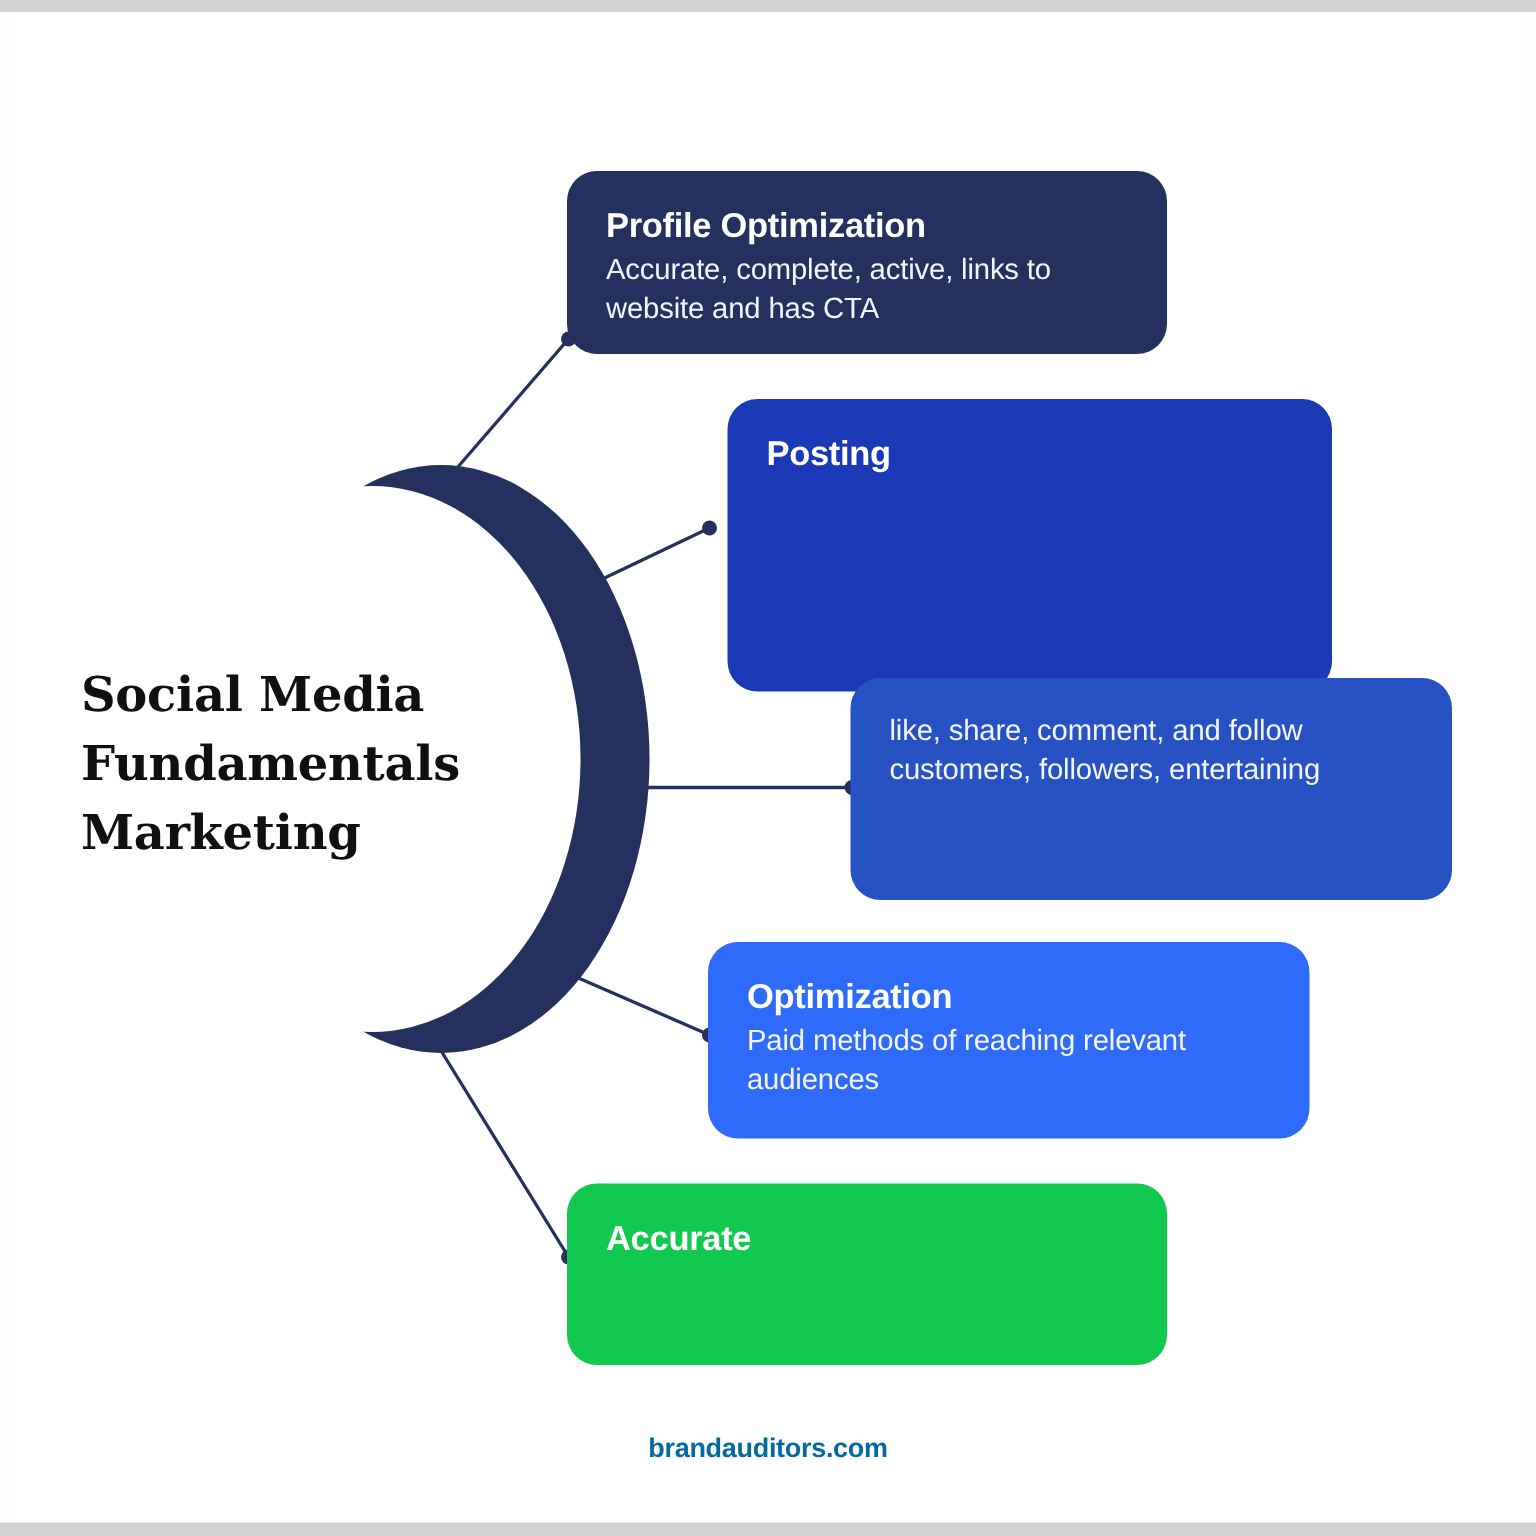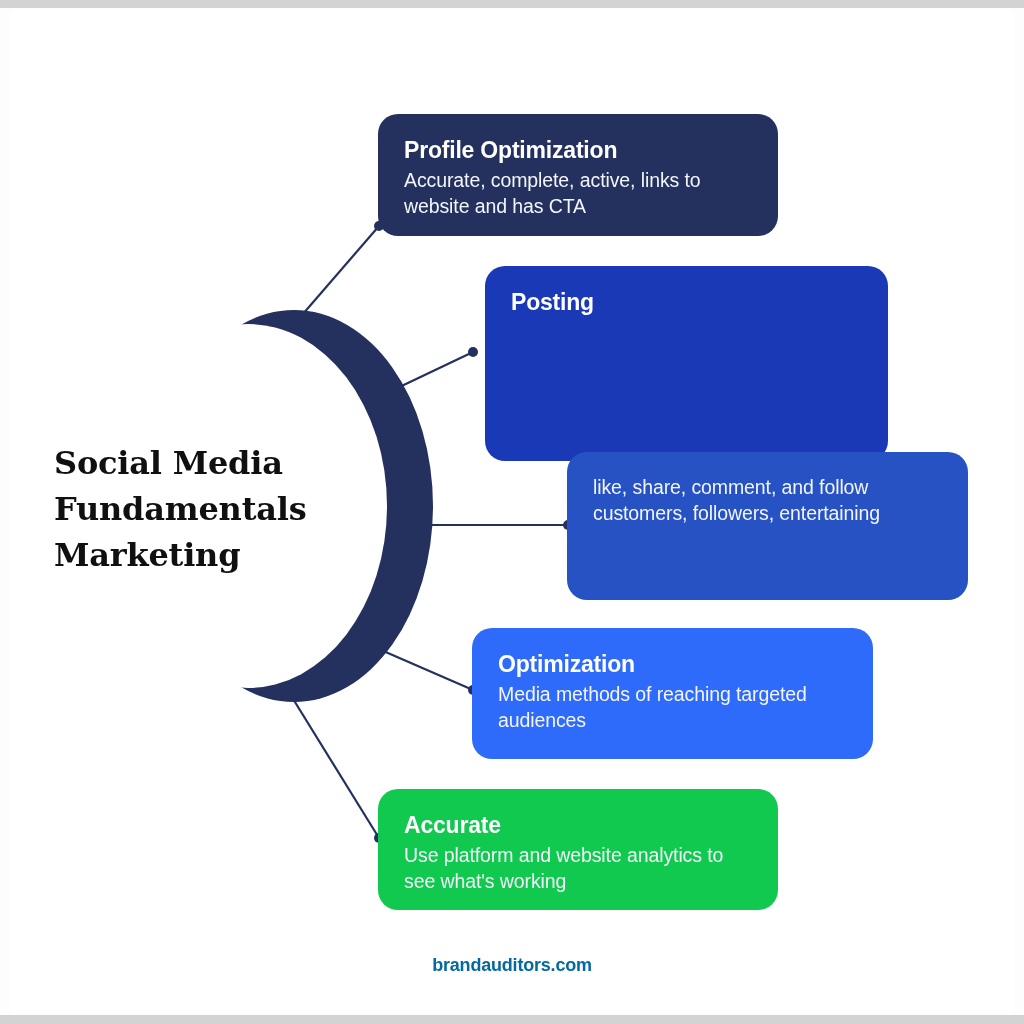--- a/index.html
+++ b/index.html
@@ -174,22 +174,21 @@
   <div class="card" id="card-1" style="background: rgb(25, 57, 183);">
     <h3>Posting</h3>
   </div>
 
   <div class="card" id="card-2" style="background: rgb(39, 82, 196);">
     <p>like, share, comment, and follow customers, followers, entertaining</p>
   </div>
 
   <div class="card" id="card-3" style="background: rgb(47, 107, 251);">
     <h3>Optimization</h3>
-    <p>Media methods of reaching targeted audiences</p>
+    <p>Paid methods of reaching relevant audiences</p>
   </div>
 
   <div class="card" id="card-4" style="background: rgb(17, 201, 78);">
     <h3>Accurate</h3>
-    <p>Use platform and website analytics to see what's working</p>
   </div>
 
   <div class="footer">brandauditors.com</div>
 </div>
 
 </body></html>

